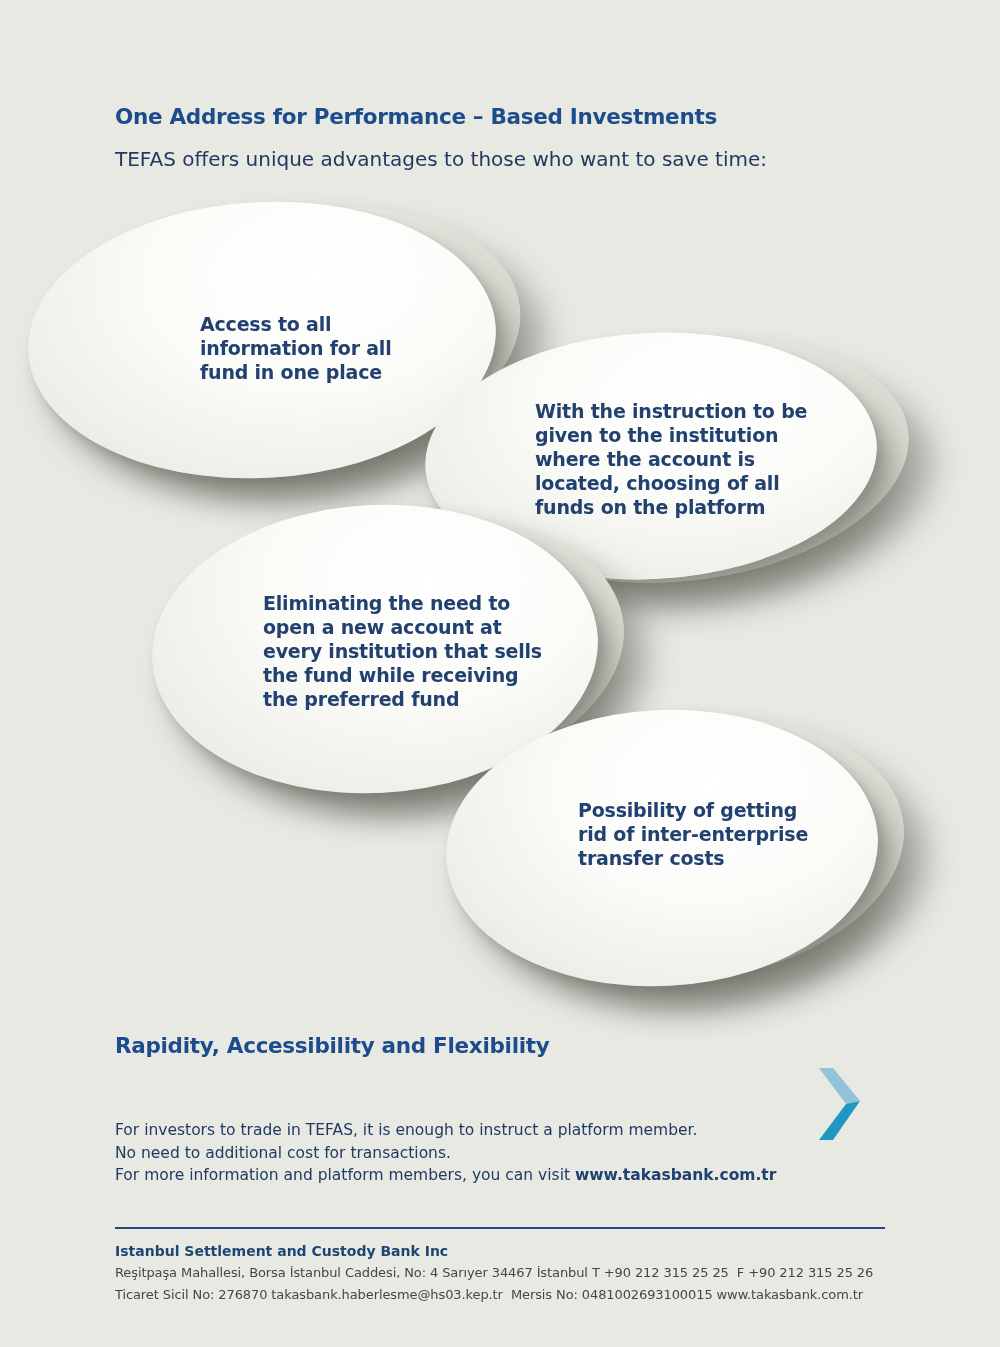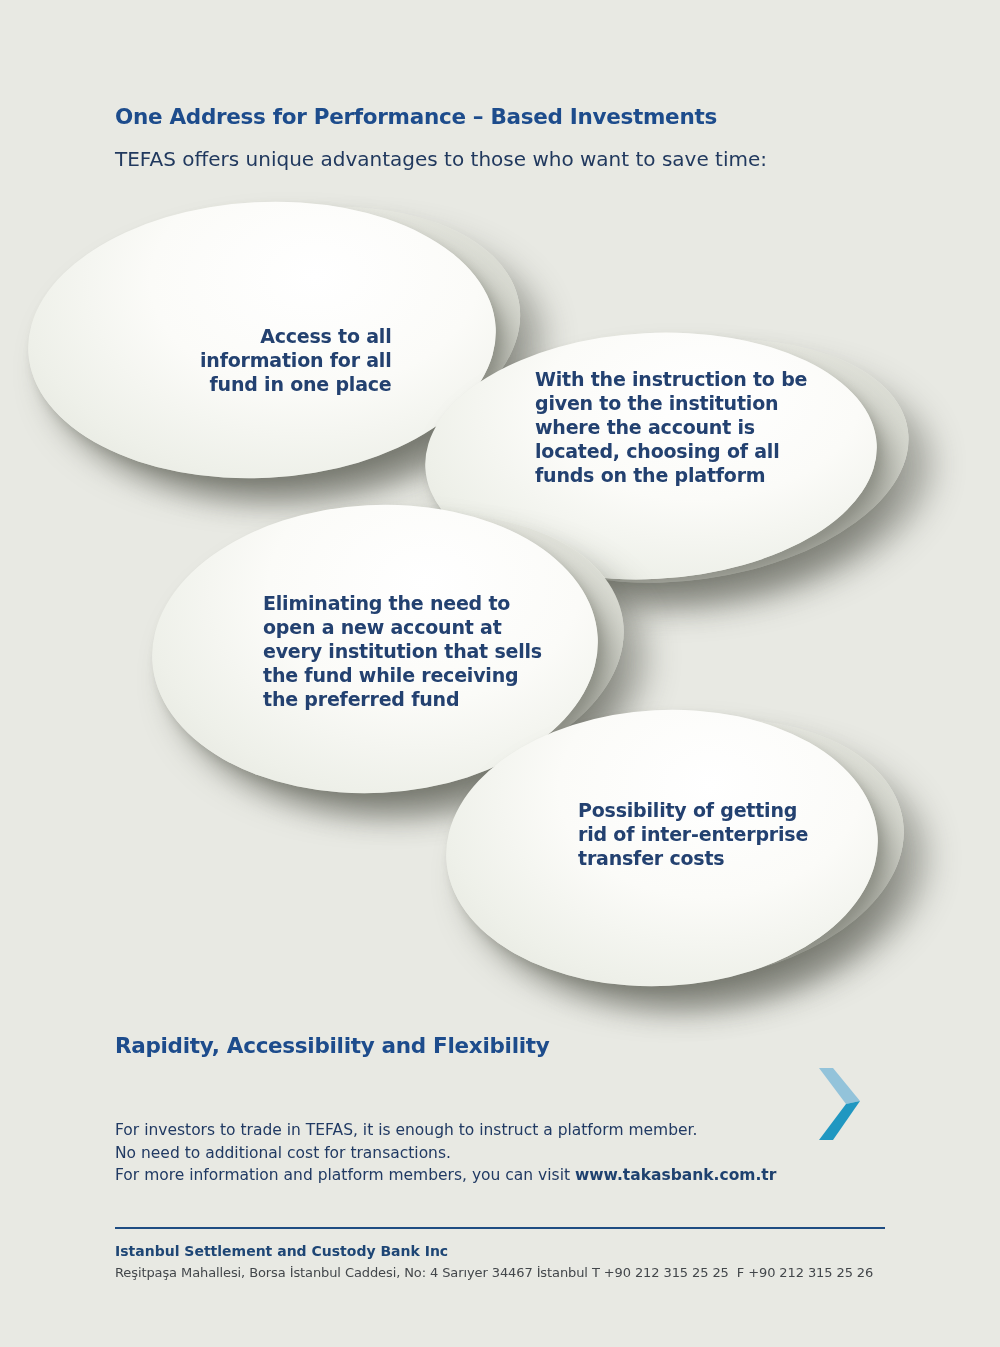--- a/index.html
+++ b/index.html
@@ -66,22 +66,22 @@
   .bubble-text {
     position: absolute;
     font-size: 19px;
     font-weight: bold;
     letter-spacing: -0.2px;
     line-height: 24px;
     color: #234170;
     white-space: pre-line;
     z-index: 50;
   }
-  .t1 { left: 200px; top: 324px; text-align: right; }
-  .t2 { left: 535px; top: 367px; }
+  .t1 { left: 200px; top: 312px; }
+  .t2 { left: 535px; top: 399px; }
   .t3 { left: 263px; top: 591px; }
   .t4 { left: 578px; top: 798px; }
 
   
   .cta-heading {
     position: absolute;
     left: 115px; top: 1033px;
     font-size: 21.5px;
     font-weight: bold;
     letter-spacing: -0.3px;
@@ -180,14 +180,15 @@
   <p class="cta-text"><span>For investors to trade in TEFAS, it is enough to instruct a platform member.</span><br><span>No need to additional cost for transactions.</span><br><span>For more information and platform members, you can visit </span><span class="cta-link">www.takasbank.com.tr</span></p>
 
   <svg class="chevron" width="42" height="72" viewBox="0 0 42 72">
     <polygon points="1,0 15,0 42,33 28,36" fill="#93c3da"></polygon>
     <polygon points="28,36 42,33 15,72 1,72" fill="#2097c1"></polygon>
   </svg>
 
   <div class="footer-divider"></div>
   <div class="footer-company">Istanbul Settlement and Custody Bank Inc</div>
   <div class="footer-address">Reşitpaşa Mahallesi, Borsa İstanbul Caddesi, No: 4 Sarıyer 34467 İstanbul T +90 212 315 25 25  F +90 212 315 25 26</div>
+  <div class="footer-registry">Ticaret Sicil No: 276870 takasbank.haberlesme@hs03.kep.tr  Mersis No: 0481002693100015 www.takasbank.com.tr</div>
 
 </div>
 
 </body></html>

